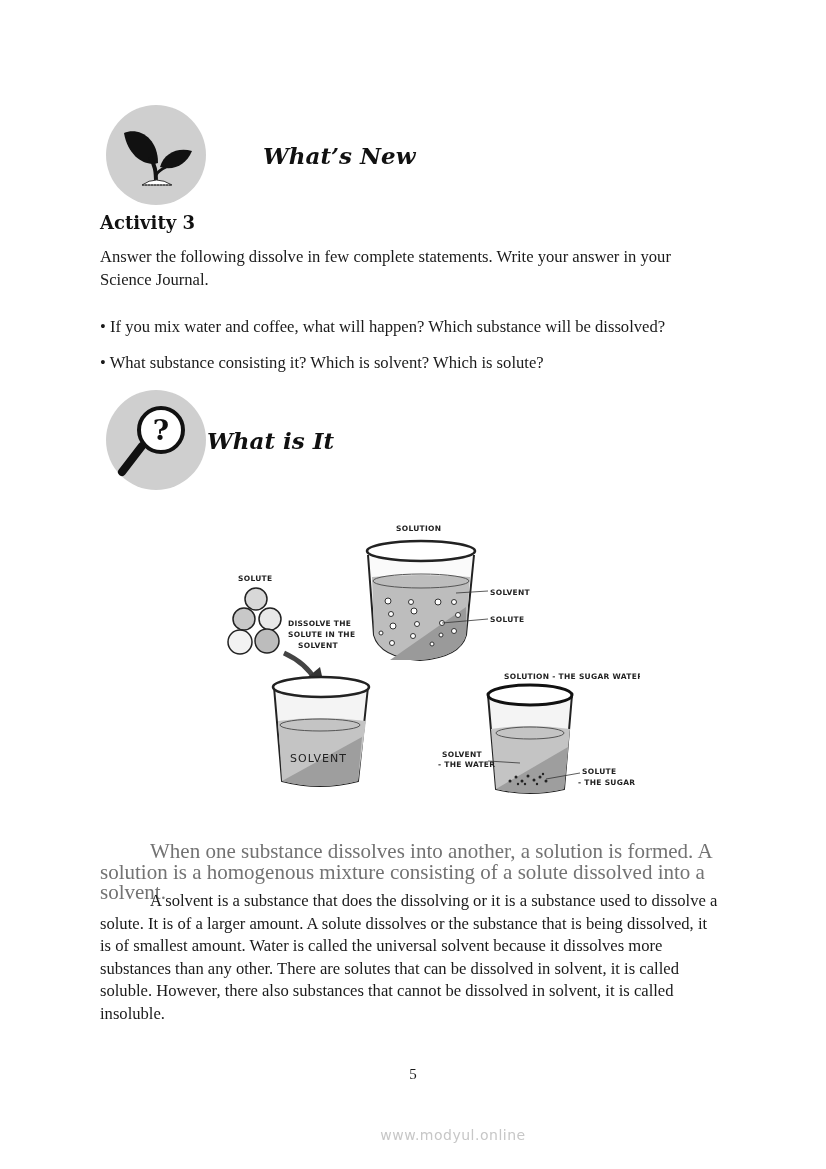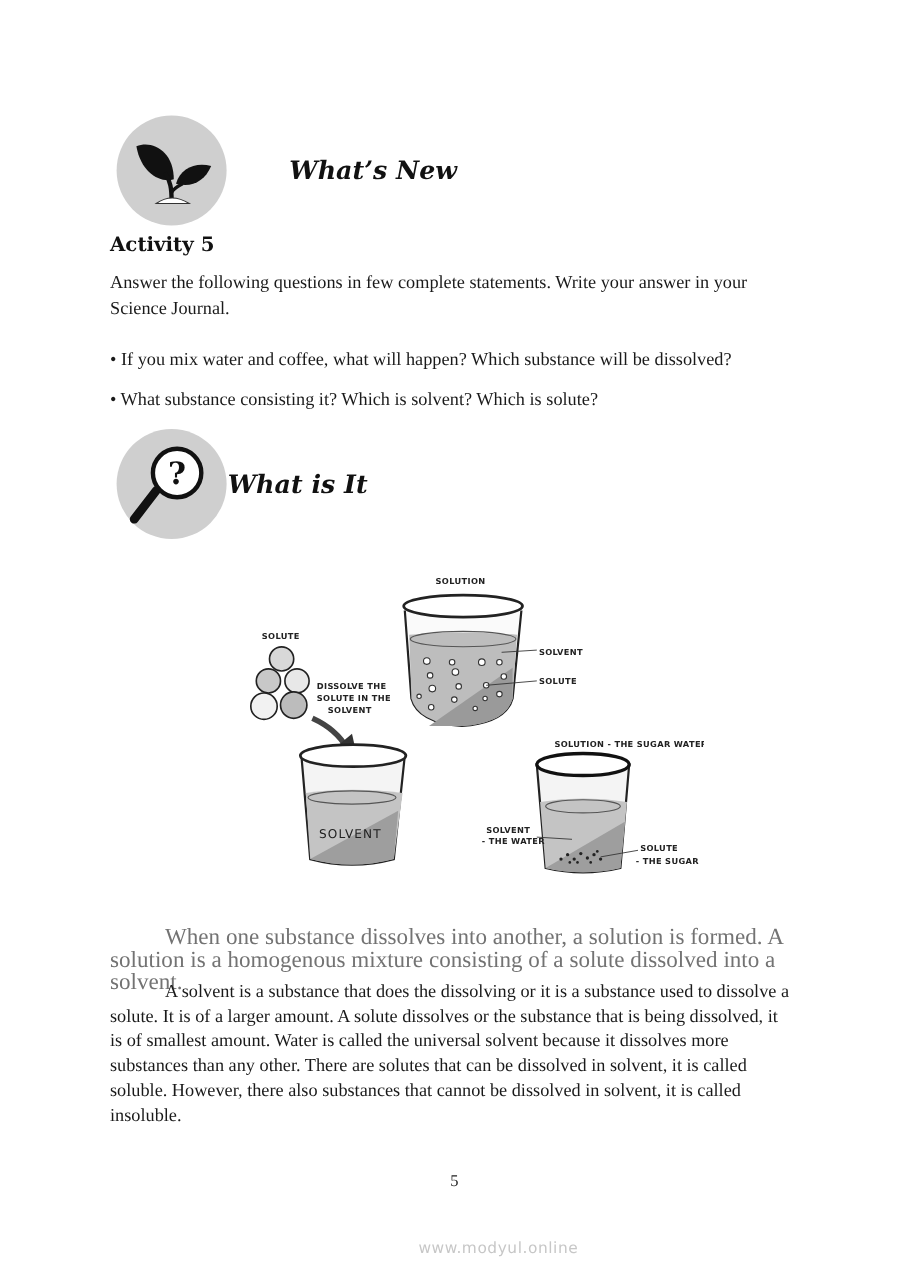--- a/index.html
+++ b/index.html
@@ -25,23 +25,23 @@
     <path d="M18 28 C32 22 52 32 52 58 C40 62 22 52 18 28 Z" fill="#111"></path>
     <path d="M54 62 C58 48 72 42 86 46 C80 60 68 66 54 62 Z" fill="#111"></path>
     <path d="M50 78 C50 66 49 60 44 52" stroke="#111" stroke-width="4" fill="none"></path>
     <path d="M50 70 C52 66 56 64 60 62" stroke="#111" stroke-width="3" fill="none"></path>
     <path d="M36 80 Q50 70 66 80 Z" fill="#fff" stroke="#333" stroke-width="1"></path>
     <line x1="36" y1="80" x2="66" y2="80" stroke="#333" stroke-width="1" stroke-dasharray="2,1"></line>
   </svg>
 </div>
 <div class="abs section-title" style="left:220px;top:142px;margin-left:43px;">What’s New</div>
 
-<div class="abs activity" style="left:100px;top:212px;">Activity 5</div>
+<div class="abs activity" style="left:100px;top:212px;">Activity 3</div>
 
-<div class="abs para" style="left:100px;top:246px;">Answer the following questions in few complete statements. Write your answer in your Science Journal.</div>
+<div class="abs para" style="left:100px;top:246px;">Answer the following dissolve in few complete statements. Write your answer in your Science Journal.</div>
 <div class="abs para" style="left:100px;top:316px;">• If you mix water and coffee, what will happen? Which substance will be dissolved?</div>
 <div class="abs para" style="left:100px;top:352px;">• What substance consisting it? Which is solvent? Which is solute?</div>
 
 <div class="abs section-icon" style="left:106px;top:390px;">
   <svg width="100" height="100" viewBox="0 0 100 100">
     <line x1="36" y1="56" x2="16" y2="82" stroke="#111" stroke-width="8" stroke-linecap="round"></line>
     <circle cx="55" cy="40" r="22" fill="#fff" stroke="#111" stroke-width="4"></circle>
     <text x="55" y="50" text-anchor="middle" font-family="DejaVu Serif, serif" font-size="28" font-weight="bold" fill="#111">?</text>
   </svg>
 </div>

